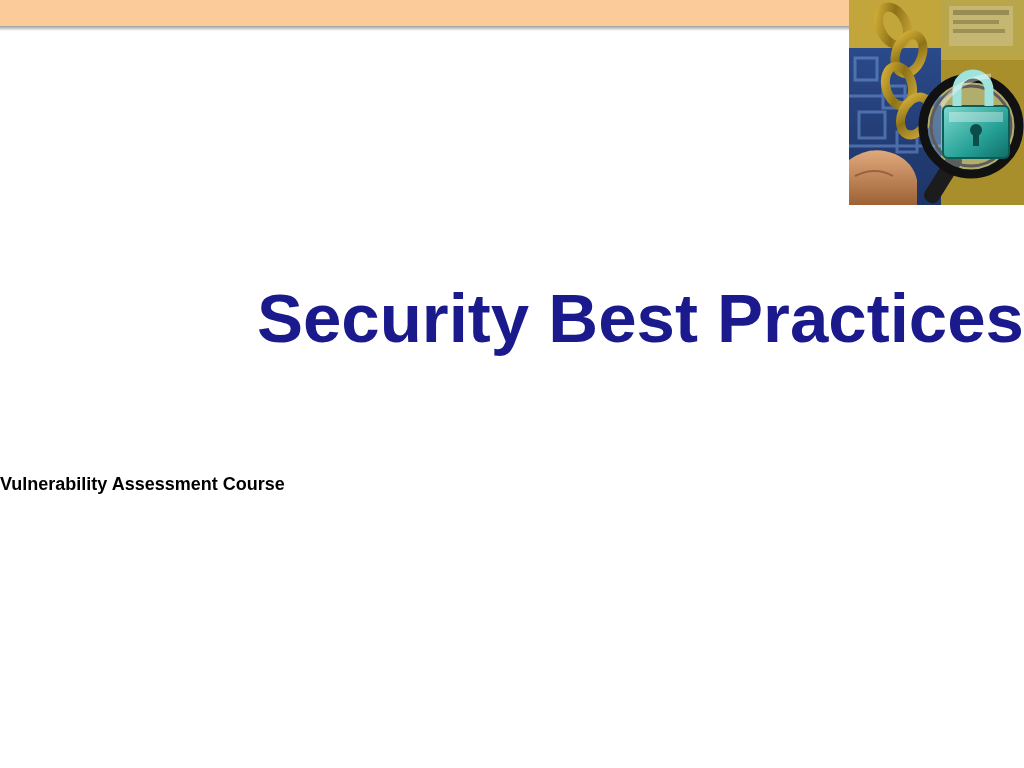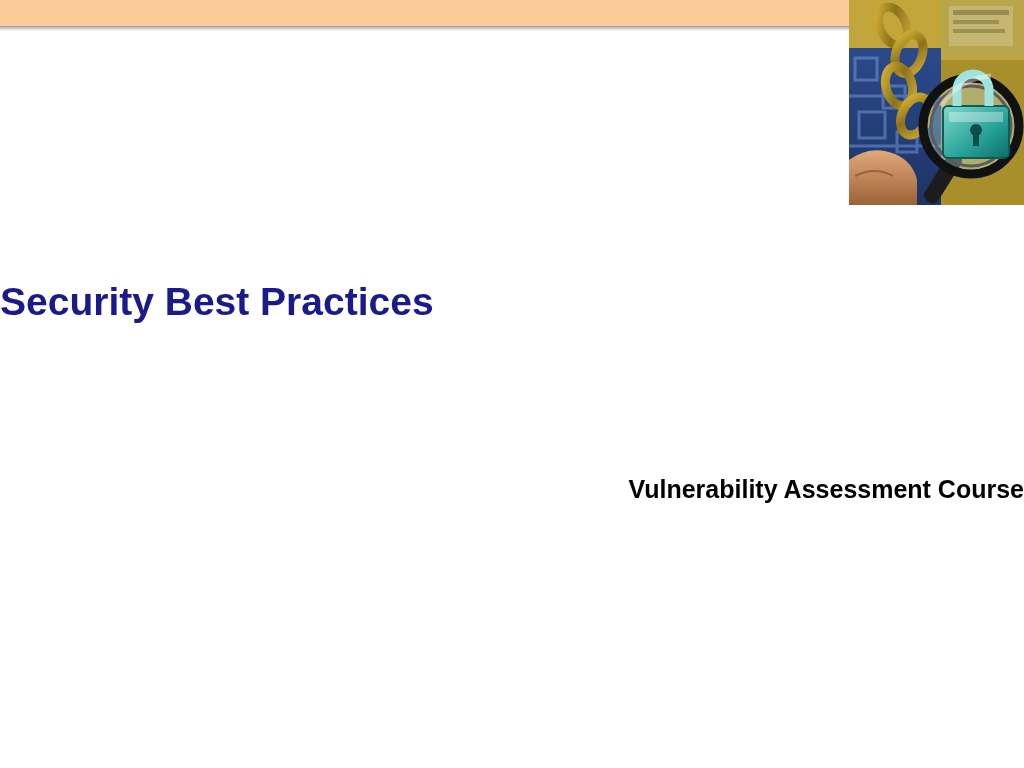--- a/index.html
+++ b/index.html
@@ -49,34 +49,34 @@
   }
   .corner-image svg {
     display: block;
   }
   
   .title {
     position: absolute;
     left: 0;
     top: 281px;
     width: 1024px;
-    text-align: left;
-    font-size: 39px;
+    text-align: right;
+    font-size: 69px;
     font-weight: bold;
     color: #1a1a8c;
     letter-spacing: 0px;
     line-height: 1.1;
   }
   .subtitle {
     position: absolute;
     left: 0;
     top: 474px;
     width: 1024px;
-    text-align: right;
-    font-size: 25px;
+    text-align: left;
+    font-size: 18px;
     font-weight: bold;
     color: #000000;
     line-height: 1.2;
   }
 </style>
 </head>
 <body>
 
 <div class="slide">
 

